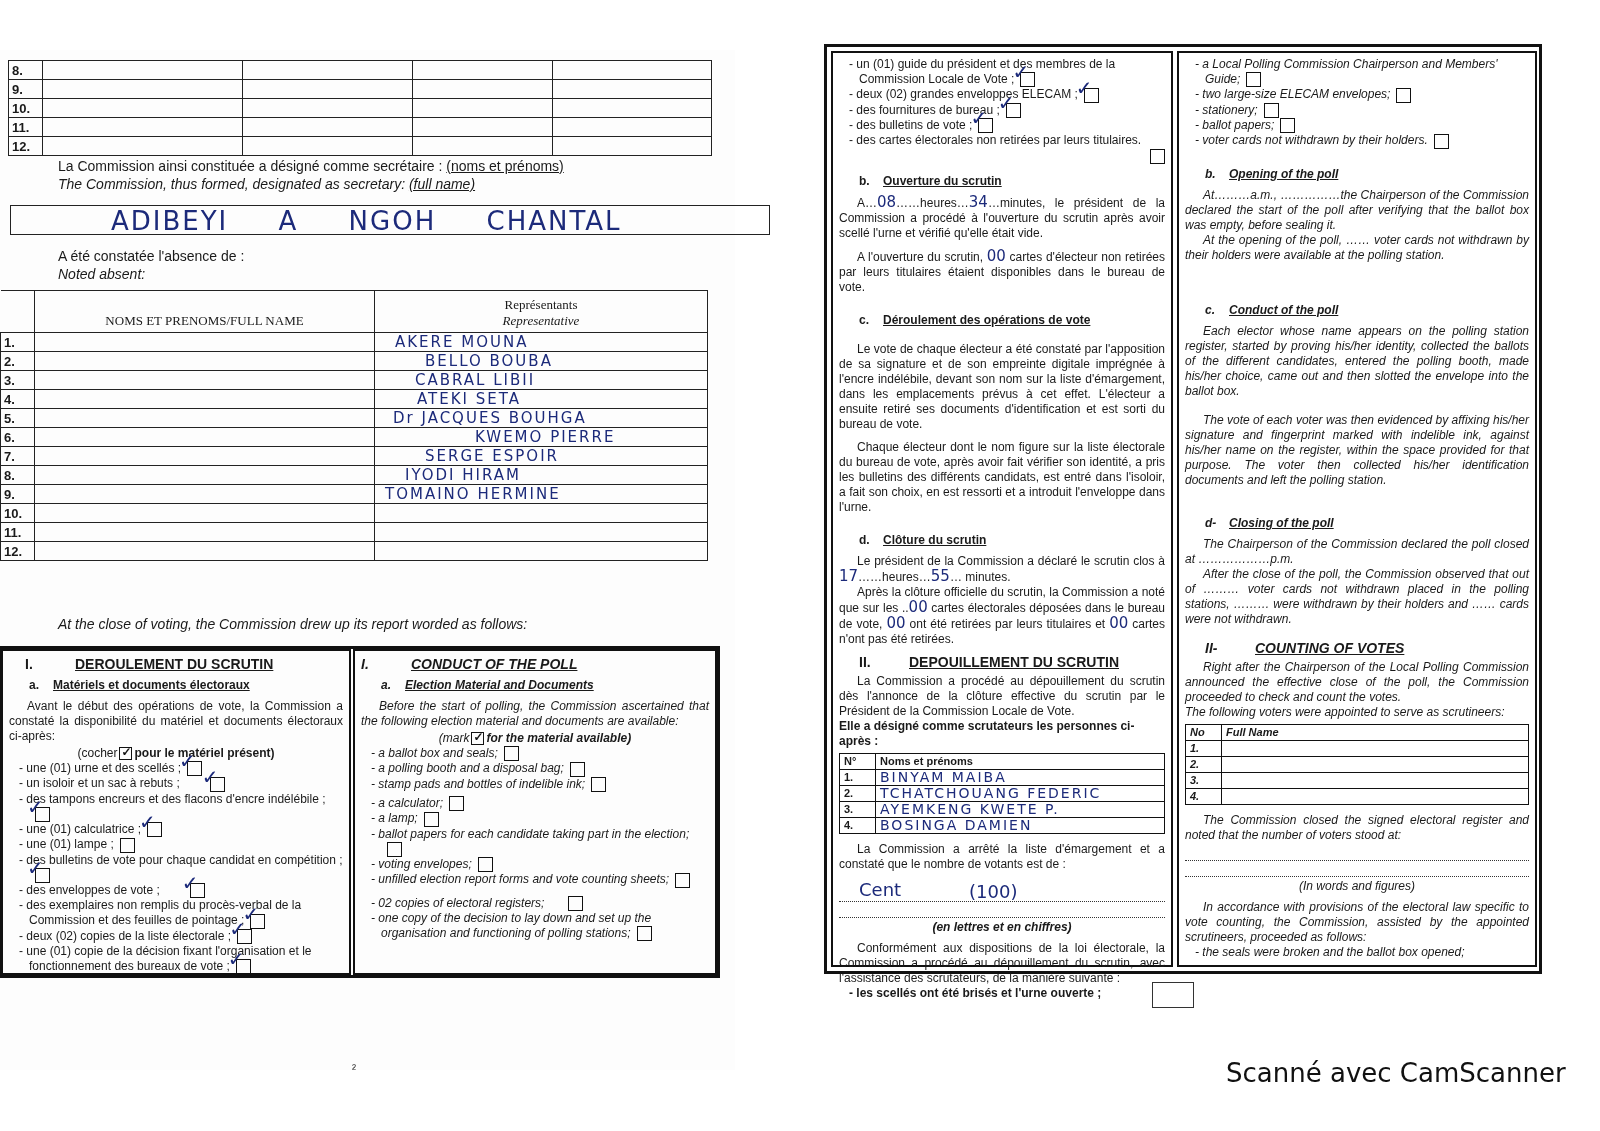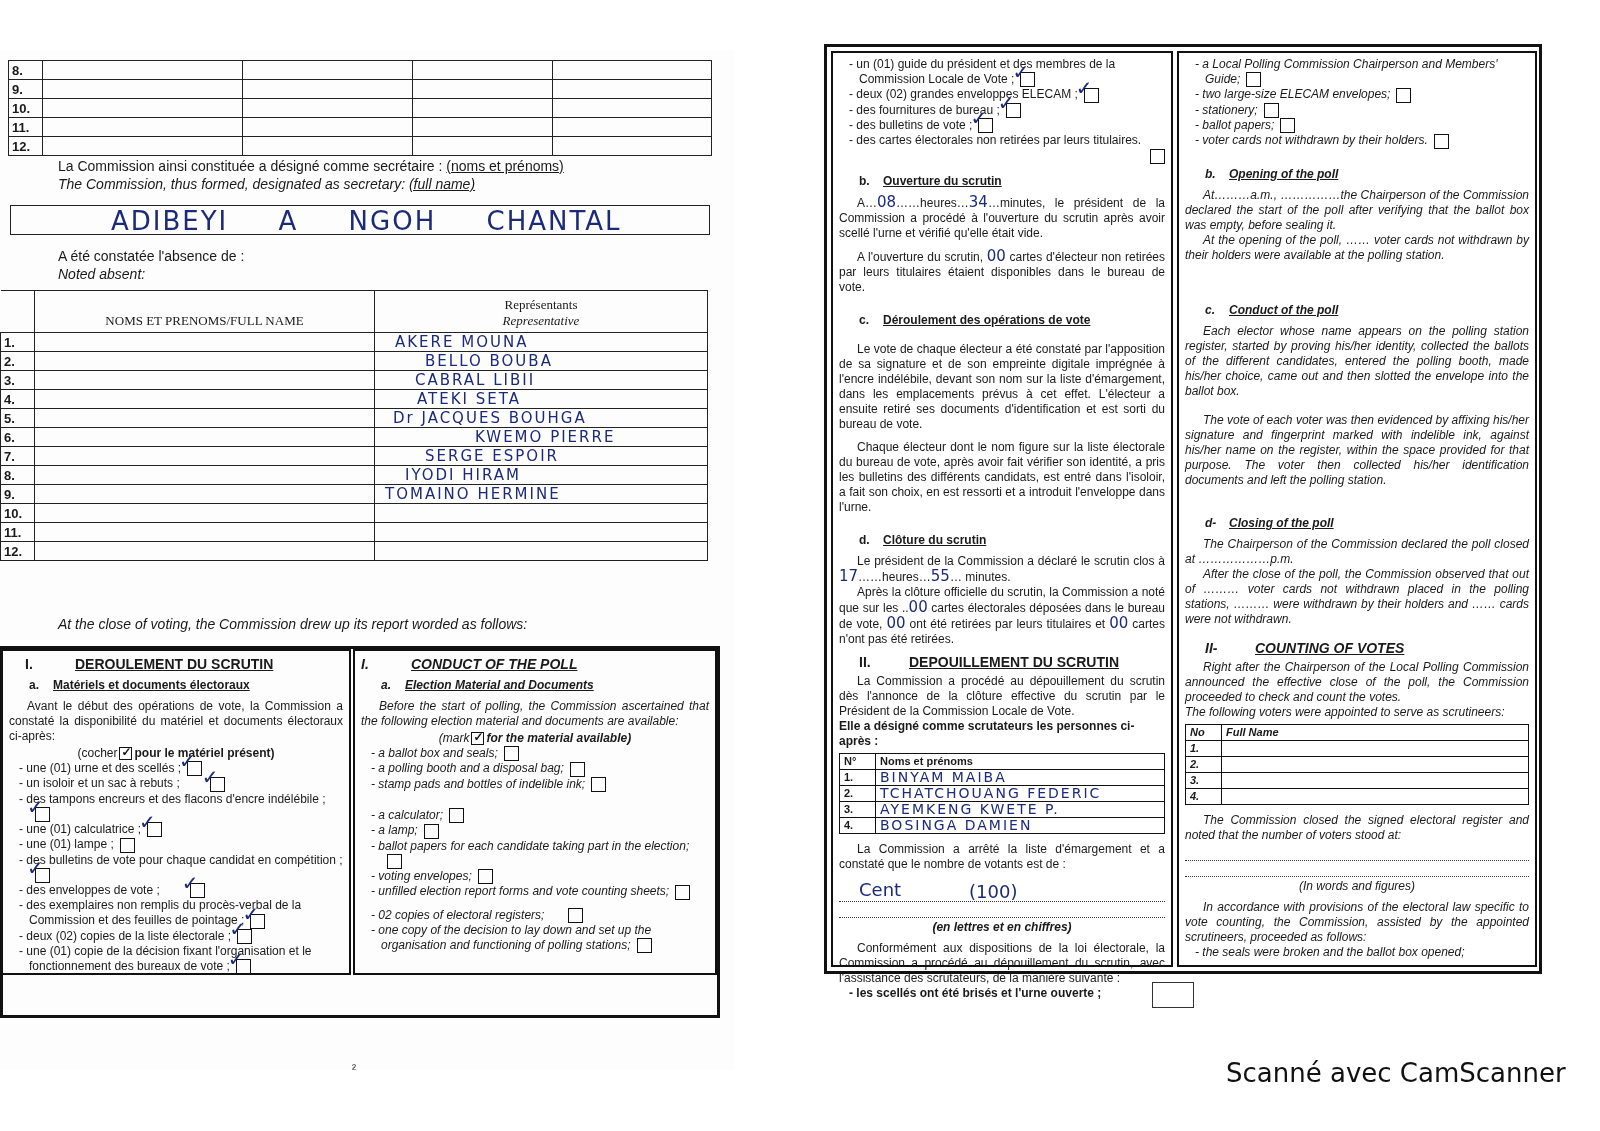--- a/index.html
+++ b/index.html
@@ -13,21 +13,21 @@
   .grid-table { position: absolute; border-collapse: collapse; }
   .grid-table td { border: 1.5px solid #222; height: 19px; font-size: 13px; font-weight: bold; padding: 0 3px; font-family: "Liberation Sans Narrow", "Liberation Sans", sans-serif; }
   #top-table { left: 8px; top: 10px; width: 704px; }
   #top-table td.num { width: 34px; }
 
   .line { position: absolute; font-size: 14px; white-space: nowrap; }
   .line.it { font-style: italic; }
   .small { font-size: 14px; text-decoration: underline; }
 
   .hand { font-family: "DejaVu Sans", sans-serif; color: #1c2a7a; letter-spacing: 2px; }
-  #secretary-box { position: absolute; left: 10px; top: 155px; width: 700px; height: 30px; border: 1.5px solid #222; }
+  #secretary-box { position: absolute; left: 10px; top: 155px; width: 760px; height: 30px; border: 1.5px solid #222; }
   #secretary-name { position: absolute; left: 100px; top: 0px; font-size: 26px; word-spacing: 40px; }
 
   #absent-table { left: 0; top: 240px; width: 708px; }
   #absent-table td { height: 19px; }
   #absent-table td.num { width: 34px; }
   #absent-table td.name { width: 340px; }
   #absent-table th { border: 1.5px solid #222; font-weight: normal; font-size: 13px; font-family: "Liberation Serif", serif; height: 42px; vertical-align: bottom; padding-bottom: 3px; }
   #absent-table .rep-cell { font-family: "DejaVu Sans", sans-serif; color: #1c2a7a; font-weight: normal; font-size: 15px; letter-spacing: 2px; white-space: nowrap; overflow: visible; }
 
   .boxed { position: absolute; border: 3px solid #111; }
@@ -185,21 +185,21 @@
     <tr>
           <td class="num">12.</td>
           <td class="name"></td>
           <td class="rep-cell"></td>
         </tr>
   </tbody>
     </table>
 
   <div class="line it" style="left:58px; top:566px;">At the close of voting, the Commission drew up its report worded as follows:</div>
 
-  <div class="boxed" style="left:0; top:596px; width:720px; height:372px;">
+  <div class="boxed" style="left:0; top:596px; width:720px; height:332px;">
 
     <div class="col" style="left:0; top:0; width:348px; height:326px; border-left:none; font-family:'Liberation Sans Narrow','Liberation Sans',sans-serif;">
       <div class="sec-h"><span class="roman">I.</span><span>DEROULEMENT DU SCRUTIN</span></div>
       <div class="sub-h" style="margin-left:20px"><span class="lbl">a.</span><span>Matériels et documents électoraux</span></div>
       <div class="para">Avant le début des opérations de vote, la Commission a constaté la disponibilité du matériel et documents électoraux ci-après:</div>
       <div class="center" style="margin-top:-6px; font-weight:bold;"><span style="font-weight:normal">(cocher</span><span class="cb mini checked"></span><span>pour le matériel présent)</span></div>
       <div class="item">- <span>une (01) urne et des scellés ;</span><span class="cb checked"></span></div>
       <div class="item">- <span>un isoloir et un sac à rebuts ;</span><span class="cb checked" style="margin-left:30px"></span></div>
       <div class="item">- <span>des tampons encreurs et des flacons d'encre indélébile ;</span><span class="cb checked"></span></div>
       <div class="item">- <span>une (01) calculatrice ;</span><span class="cb checked"></span></div>
@@ -212,21 +212,21 @@
     </div>
 
     <div class="col it" style="left:350px; top:0; width:364px; height:326px;">
       <div class="sec-h"><span class="roman" style="margin-left:0">I.</span><span>CONDUCT OF THE POLL</span></div>
       <div class="sub-h"><span class="lbl">a.</span><span>Election Material and Documents</span></div>
       <div class="para">Before the start of polling, the Commission ascertained that the following election material and documents are available:</div>
       <div class="center" style="margin-top:-6px; font-weight:bold;"><span style="font-weight:normal">(mark</span><span class="cb mini checked"></span><span>for the material available)</span></div>
       <div class="item">- <span>a ballot box and seals;</span><span class="cb"></span></div>
       <div class="item">- <span>a polling booth and a disposal bag;</span><span class="cb"></span></div>
       <div class="item">- <span>stamp pads and bottles of indelible ink;</span><span class="cb"></span></div>
-      <div class="item" style="margin-top:16px">- <span>a calculator;</span><span class="cb"></span></div>
+      <div class="item" style="margin-top:4px">- <span>a calculator;</span><span class="cb"></span></div>
       <div class="item">- <span>a lamp;</span><span class="cb"></span></div>
       <div class="item">- <span>ballot papers for each candidate taking part in the election;</span><span class="cb"></span></div>
       <div class="item">- <span>voting envelopes;</span><span class="cb"></span></div>
       <div class="item">- <span>unfilled election report forms and vote counting sheets;</span><span class="cb"></span></div>
       <div class="item" style="margin-top:8px">- <span>02 copies of electoral registers;</span><span class="cb" style="margin-left:24px"></span></div>
       <div class="item">- <span>one copy of the decision to lay down and set up the organisation and functioning of polling stations;</span><span class="cb"></span></div>
     </div>
   </div>
 
   <div id="page-mark">²</div>

